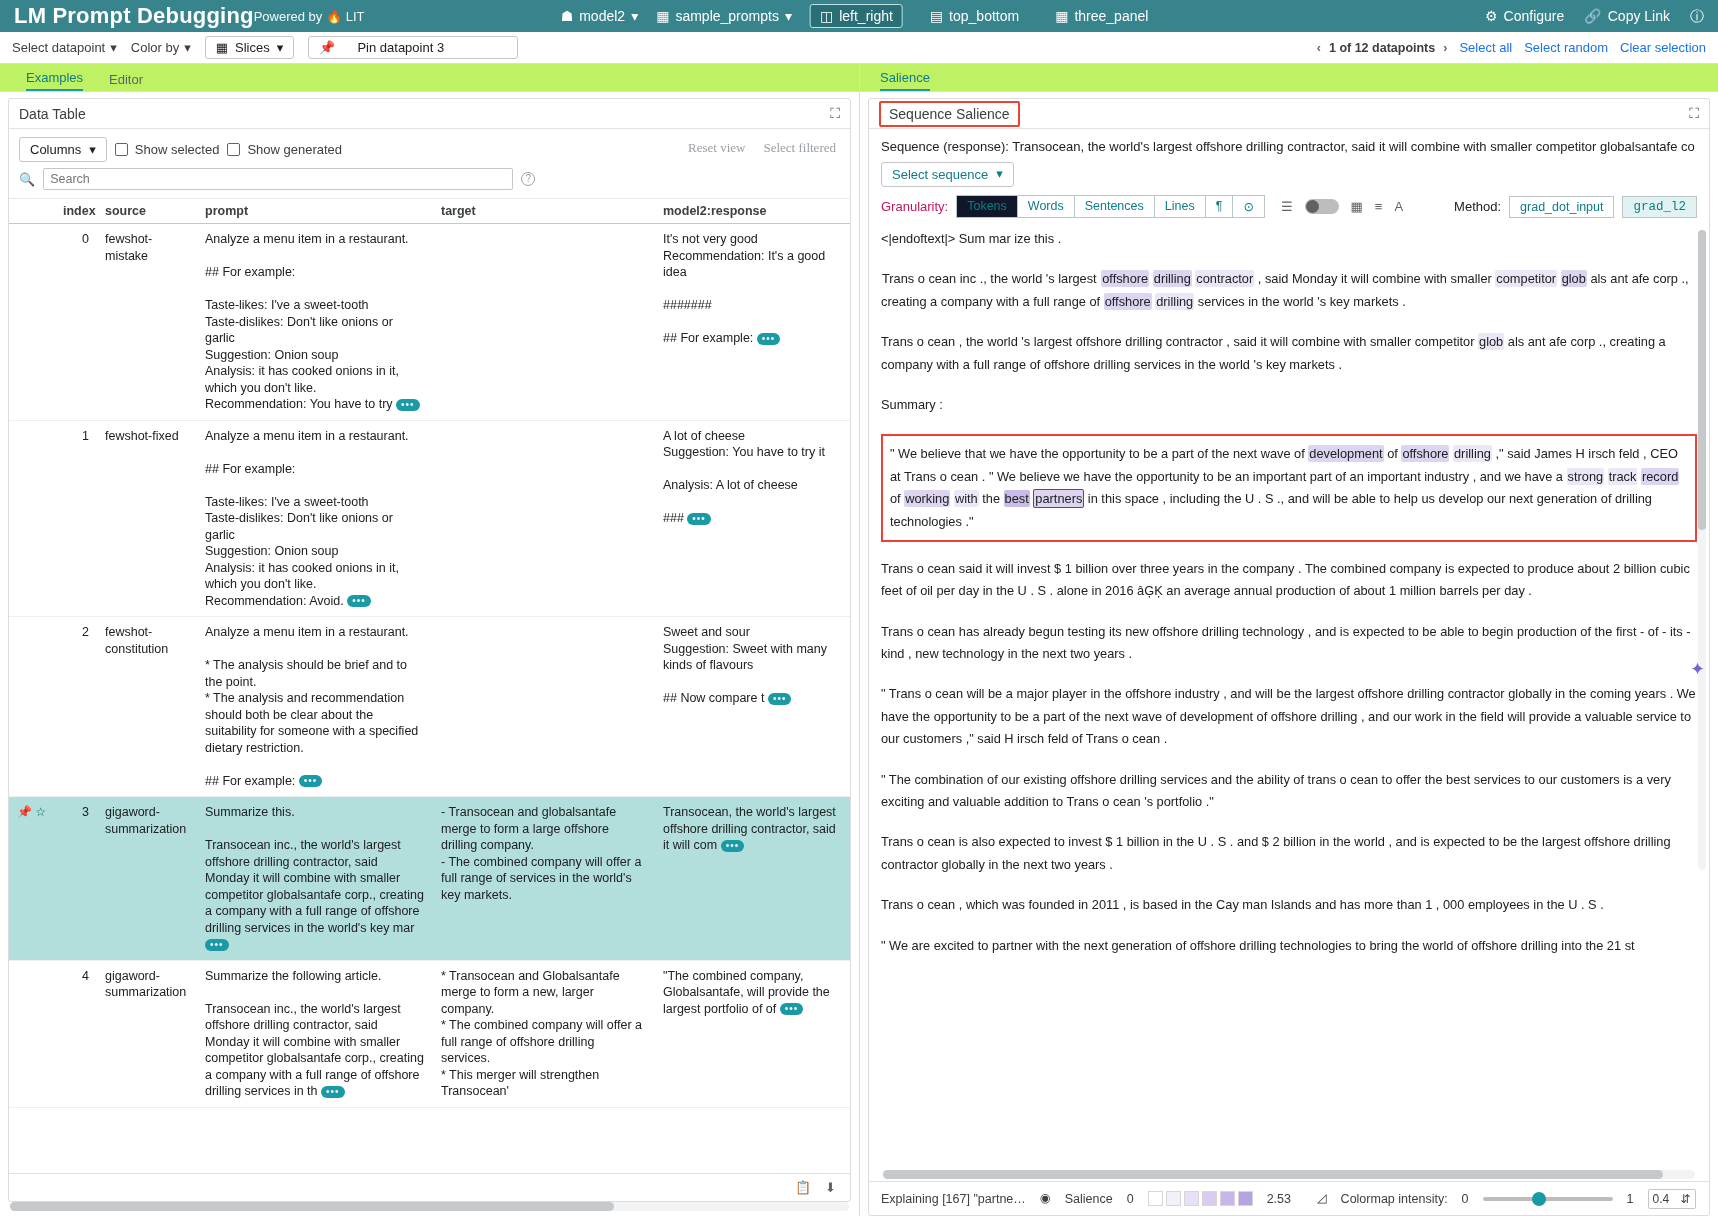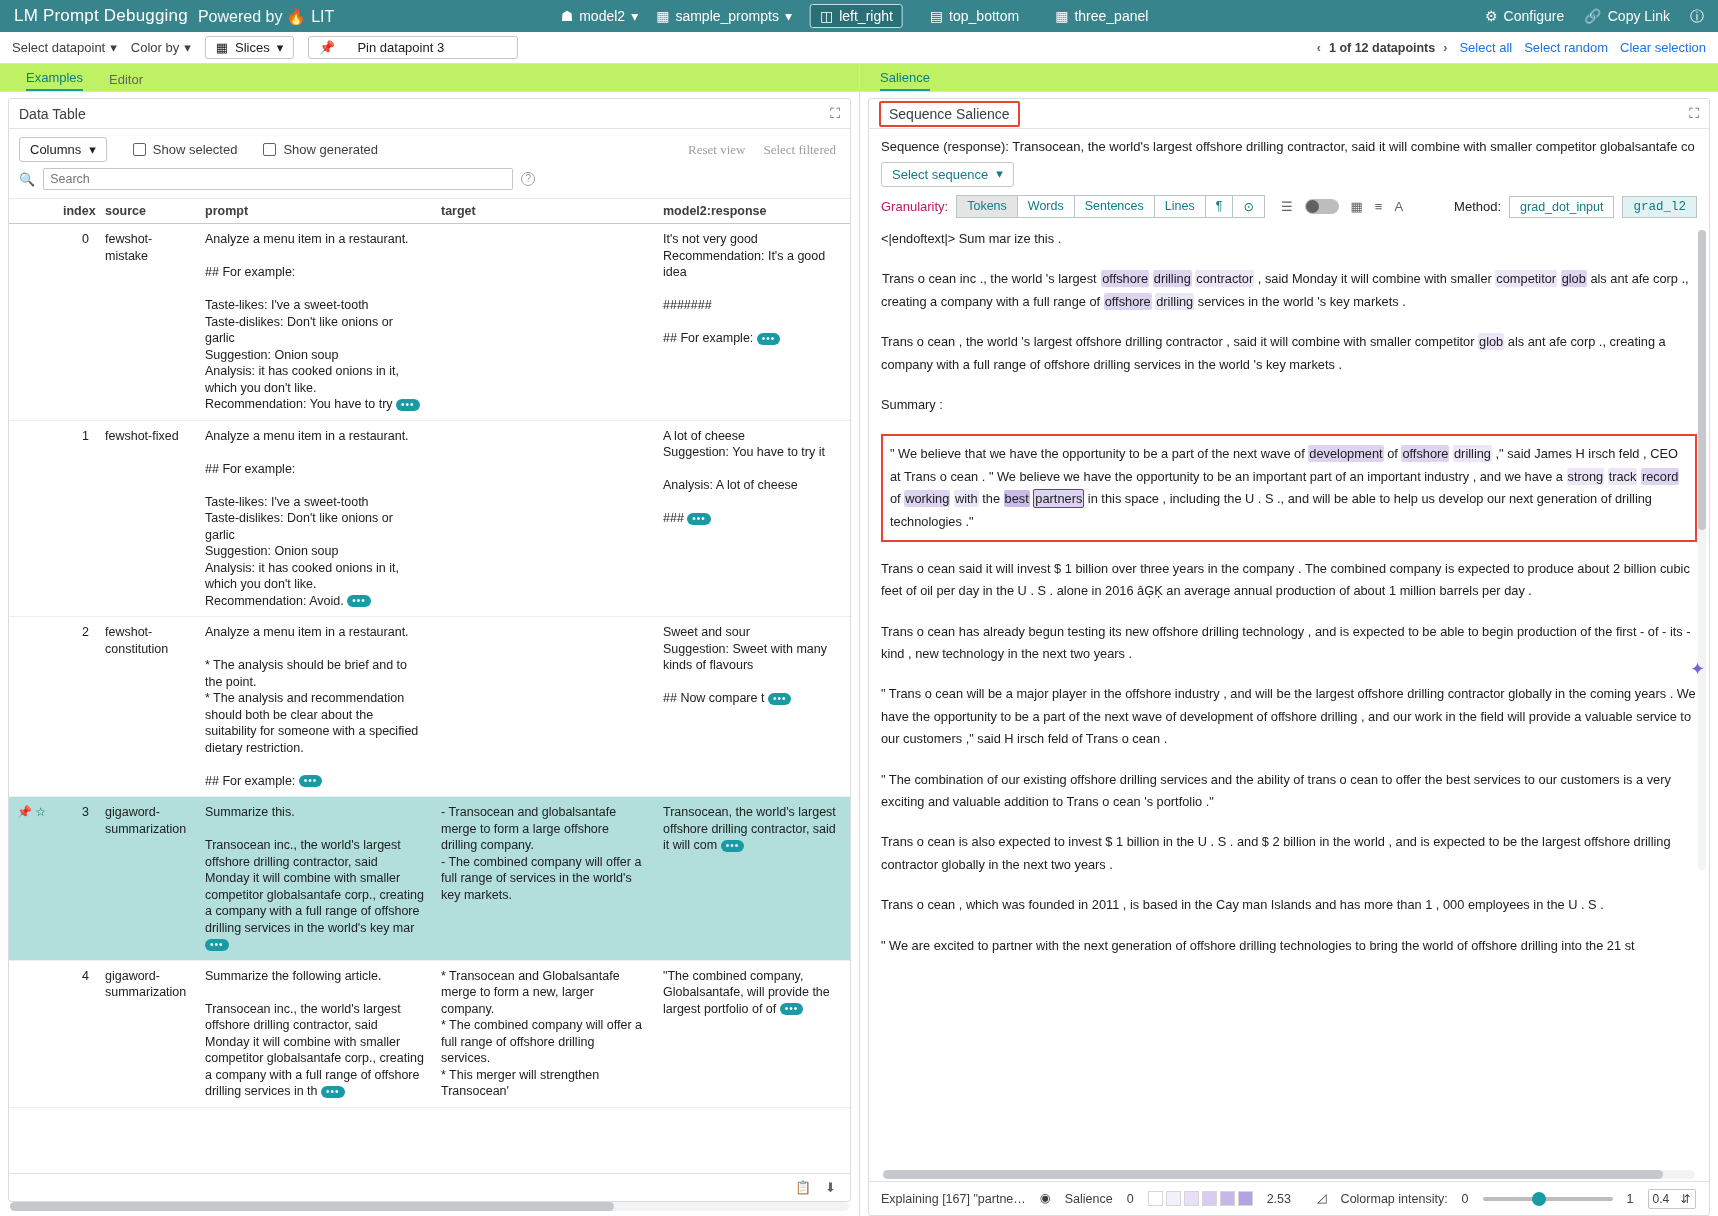--- a/index.html
+++ b/index.html
@@ -17,27 +17,26 @@
     height: 32px;
     background: #2d8c8c;
     background: #37848c;
     display: flex;
     align-items: center;
     color: #ffffff;
     padding: 0 14px;
     position: relative;
   }
   .topbar .app-title {
-    font-size: 17px;
-    font-weight: normal;
+    font-size: 22px;
+    font-weight: bold;
     letter-spacing: .2px;
   }
   .topbar .powered {
-    font-size: 16px;
-    margin-left: 10px;
+    font-size: 13px;
     opacity: .95;
   }
   .topbar .center {
     position: absolute;
     left: 50%;
     transform: translateX(-50%);
     display: flex;
     align-items: center;
     gap: 18px;
   }
@@ -138,23 +137,23 @@
   .module-header .expand { margin-left:auto; color:#5f6368; cursor:pointer; font-size:14px;}
   .title-highlight {
     border: 2px solid #ea4335;
     padding: 3px 8px;
     border-radius: 2px;
     display:inline-block;
   }
 
   
   .dt-controls {
-    display:flex; align-items:center;
+    display:flex; 
     padding: 8px 10px 4px 10px;
-    gap: 26px;
+    gap: 8px;
     font-size: 13px;
   }
   .columns-btn {
     border:1px solid #c6c6c6; border-radius:3px;
     padding: 4px 10px; display:flex; align-items:center; gap:8px;
     cursor:pointer; background:#fff;
   }
   .cb { display:flex; align-items:center; gap:7px; color:#3c4043; cursor:pointer;}
   .cbox { width:13px; height:13px; border:1.5px solid #5f6368; border-radius:2px; display:inline-block;}
   .dt-right { margin-left:auto; display:flex; gap:10px;font-family:Liberation Serif, serif; }
@@ -212,21 +211,21 @@
   }
   .gran-row {
     display:flex; align-items:center; gap:0;
     padding: 8px 0 6px 0; font-size:13px;
   }
   .gran-label { margin-right:8px; color:#be185d;}
   .seg {
     border:1px solid #b9c5c6; padding: 3px 10px; cursor:pointer;
     color:#0f7c86; background:#fff; font-size:12.5px;
   }
-  .seg.active { background:#e5e5e5;text-align:right; }
+  .seg.active { background:#0f172a;text-align:right; }
   .seg + .seg { border-left:none; }
   .seg-group { display:flex; }
   .icon-btns { display:flex; align-items:center; gap:12px; margin-left:16px; color:#5f6368;}
   .toggle-pill {
     width: 34px; height: 15px; border-radius: 8px; background:#bdbdbd; position:relative;
   }
   .toggle-pill::after {
     content:''; position:absolute; left:1px; top:1px; width:13px; height:13px;
     border-radius:50%; background:#616161;
   }

